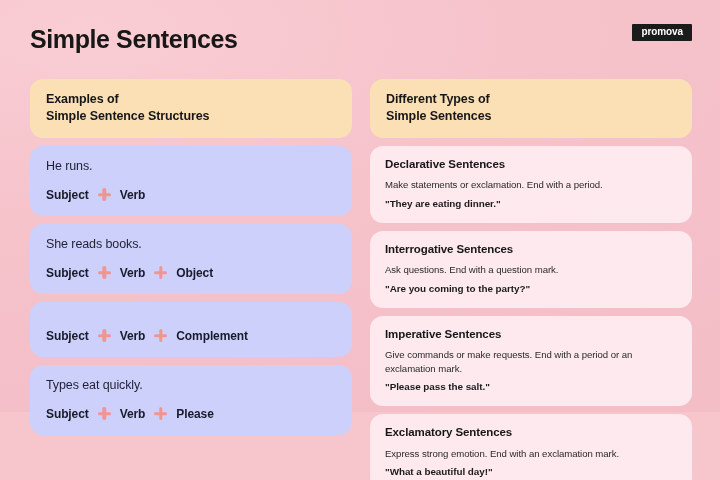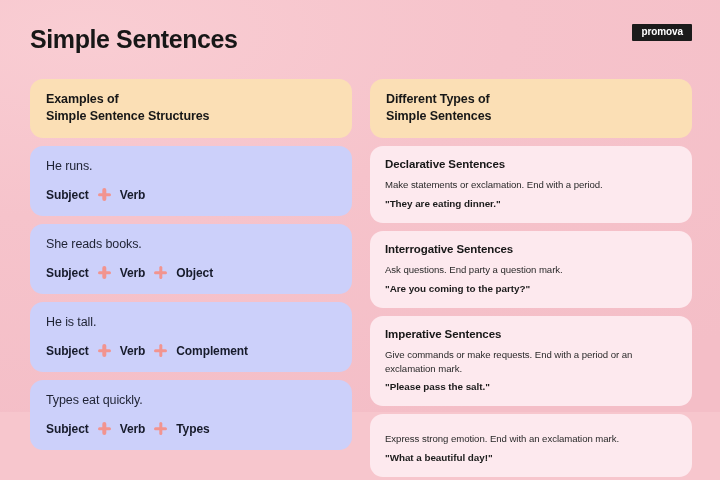--- a/index.html
+++ b/index.html
@@ -192,69 +192,69 @@
         <div class="formula">
           <span class="part">Subject</span>
           <span class="plus-icon"></span>
           <span class="part">Verb</span>
           <span class="plus-icon"></span>
           <span class="part">Object</span>
         </div>
       </div>
 
       <div class="card-structure">
-        <div class="example">He is tall.</div>
         <div class="formula">
           <span class="part">Subject</span>
           <span class="plus-icon"></span>
           <span class="part">Verb</span>
           <span class="plus-icon"></span>
           <span class="part">Complement</span>
         </div>
       </div>
 
       <div class="card-structure">
         <div class="example">Types eat quickly.</div>
         <div class="formula">
           <span class="part">Subject</span>
           <span class="plus-icon"></span>
           <span class="part">Verb</span>
           <span class="plus-icon"></span>
-          <span class="part">Types</span>
+          <span class="part">Please</span>
         </div>
       </div>
 
     </div>
 
     <div class="col">
 
       <div class="col-head">
         <span>Different Types of</span>
         <span>Simple Sentences</span>
       </div>
 
       <div class="card-type">
         <div class="type-name">Declarative Sentences</div>
         <div class="type-desc">Make statements or exclamation. End with a period.</div>
         <div class="type-example">"They are eating dinner."</div>
       </div>
 
       <div class="card-type">
         <div class="type-name">Interrogative Sentences</div>
-        <div class="type-desc">Ask questions. End party a question mark.</div>
+        <div class="type-desc">Ask questions. End with a question mark.</div>
         <div class="type-example">"Are you coming to the party?"</div>
       </div>
 
       <div class="card-type">
         <div class="type-name">Imperative Sentences</div>
         <div class="type-desc">Give commands or make requests. End with a period or an exclamation mark.</div>
         <div class="type-example">"Please pass the salt."</div>
       </div>
 
       <div class="card-type">
+        <div class="type-name">Exclamatory Sentences</div>
         <div class="type-desc">Express strong emotion. End with an exclamation mark.</div>
         <div class="type-example">"What a beautiful day!"</div>
       </div>
 
     </div>
 
   </div>
 </div>
 
 </body></html>

